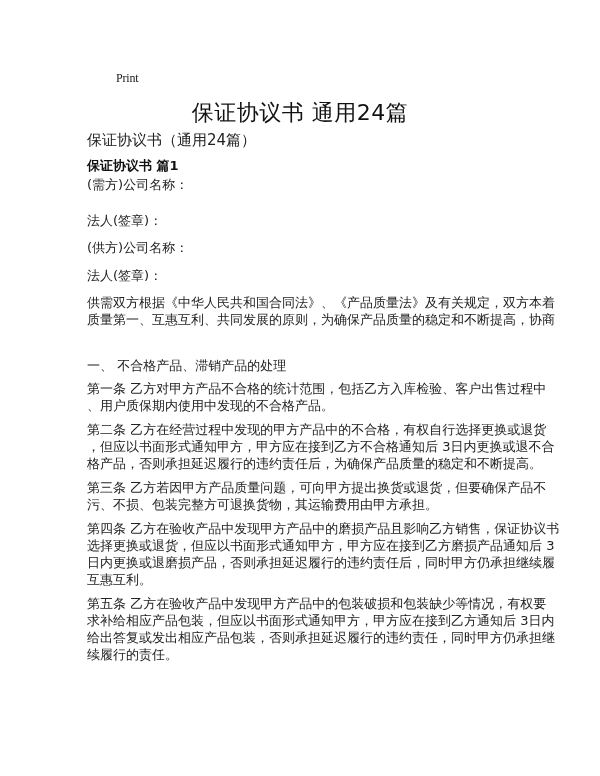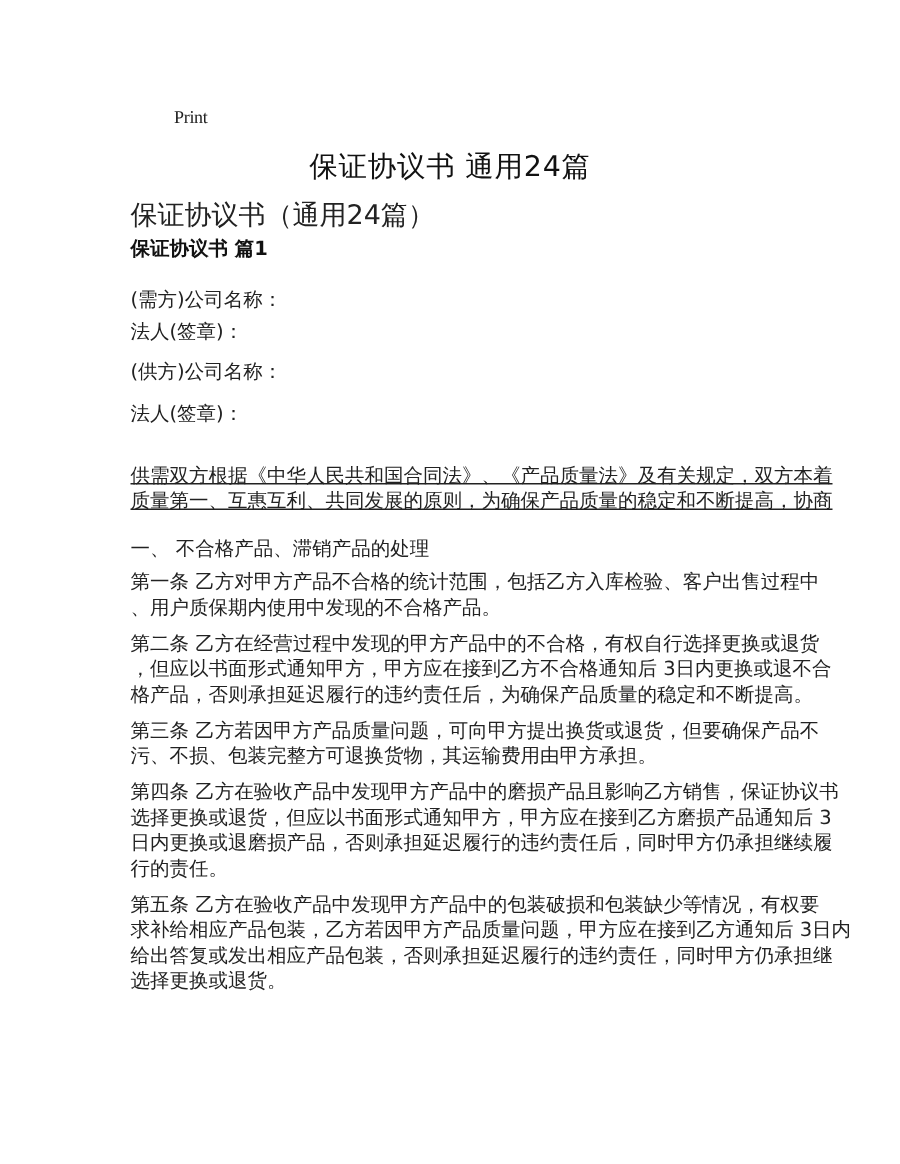--- a/index.html
+++ b/index.html
@@ -30,30 +30,30 @@
       color: #222;
       letter-spacing: -0.2px;
       margin-left: 29px;
     }
     .doc-title {
       position: absolute;
       left: 0;
       top: 98px;
       width: 426px;
       text-align: center;
-      font-size: 19px;
+      font-size: 22px;
       color: #111;
       letter-spacing: 0.5px;
       white-space: nowrap;
     }
     .subtitle {
       position: absolute;
       left: 0;
       top: 131px;
-      font-size: 18px;
+      font-size: 15px;
       color: #222;
       white-space: nowrap;
     }
     .section-heading {
       position: absolute;
       left: 0;
       top: 157px;
       font-size: 13px;
       font-weight: bold;
       color: #111;
@@ -88,26 +88,26 @@
 <div class="page">
 
   <div class="print-label">Print</div>
 
   <h1 class="doc-title" style="margin:0;font-weight:normal;">保证协议书 通用24篇</h1>
 
   <div class="subtitle">保证协议书（通用24篇）</div>
 
   <div class="section-heading">保证协议书 篇1</div>
 
-  <div class="field" style="top:191px;">(需方)公司名称：</div>
+  <div class="field" style="top:176px;">(需方)公司名称：</div>
   <div class="field" style="top:212px;">法人(签章)：</div>
   <div class="field" style="top:239px;">(供方)公司名称：</div>
   <div class="field" style="top:267px;">法人(签章)：</div>
 
-  <div class="para" style="top:309px;text-decoration:underline;">
+  <div class="para" style="top:294px;">
     <span class="line">供需双方根据《中华人民共和国合同法》、《产品质量法》及有关规定，双方本着</span>
     <span class="line">质量第一、互惠互利、共同发展的原则，为确保产品质量的稳定和不断提高，协商</span>
   </div>
 
   <div class="field" style="top:357px;">一、 不合格产品、滞销产品的处理</div>
 
   <div class="para" style="top:380px;">
     <span class="line">第一条 乙方对甲方产品不合格的统计范围，包括乙方入库检验、客户出售过程中</span>
     <span class="line">、用户质保期内使用中发现的不合格产品。</span>
   </div>
@@ -120,23 +120,23 @@
 
   <div class="para" style="top:479px;">
     <span class="line">第三条 乙方若因甲方产品质量问题，可向甲方提出换货或退货，但要确保产品不</span>
     <span class="line">污、不损、包装完整方可退换货物，其运输费用由甲方承担。</span>
   </div>
 
   <div class="para" style="top:520px;">
     <span class="line">第四条 乙方在验收产品中发现甲方产品中的磨损产品且影响乙方销售，保证协议书</span>
     <span class="line">选择更换或退货，但应以书面形式通知甲方，甲方应在接到乙方磨损产品通知后 3</span>
     <span class="line">日内更换或退磨损产品，否则承担延迟履行的违约责任后，同时甲方仍承担继续履</span>
-    <span class="line">行的责任。</span>
+    <span class="line">互惠互利。</span>
   </div>
 
   <div class="para" style="top:595px;">
     <span class="line">第五条 乙方在验收产品中发现甲方产品中的包装破损和包装缺少等情况，有权要</span>
-    <span class="line">求补给相应产品包装，乙方若因甲方产品质量问题，甲方应在接到乙方通知后 3日内</span>
+    <span class="line">求补给相应产品包装，但应以书面形式通知甲方，甲方应在接到乙方通知后 3日内</span>
     <span class="line">给出答复或发出相应产品包装，否则承担延迟履行的违约责任，同时甲方仍承担继</span>
-    <span class="line">选择更换或退货。</span>
+    <span class="line">续履行的责任。</span>
   </div>
 
 </div>
 
 </body></html>

